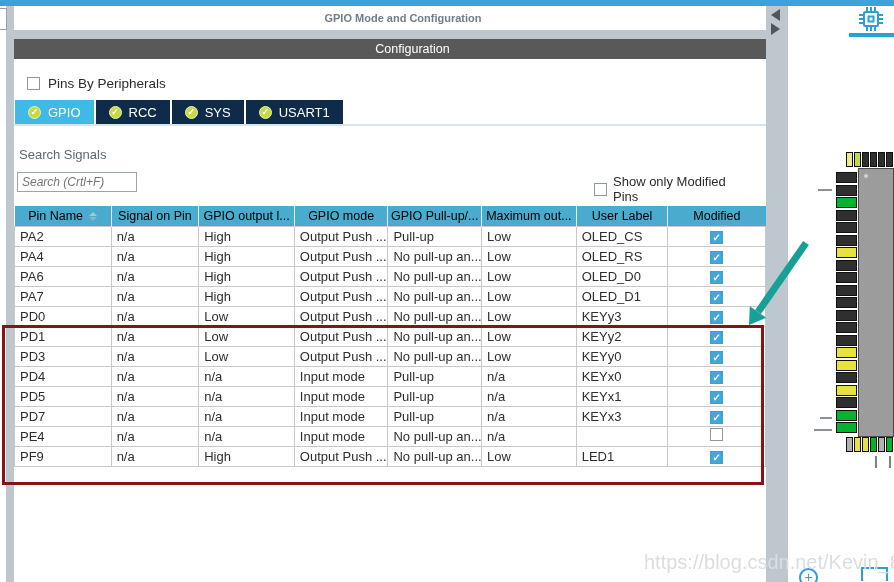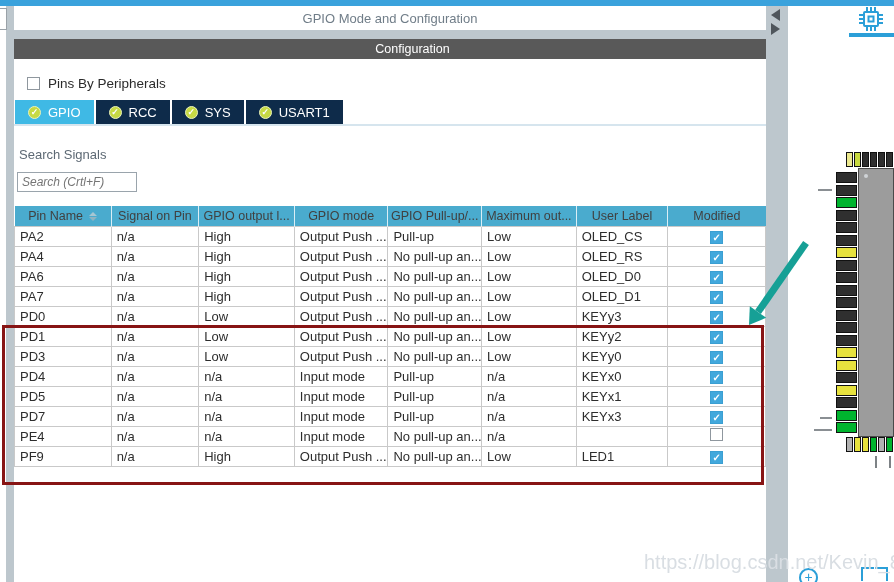--- a/index.html
+++ b/index.html
@@ -9,22 +9,22 @@
 
   
   #topbar { left:0; top:0; width:894px; height:6px; background:#3aa2dc; z-index:5; }
 
   
   #left-corner-box { left:0; top:8px; width:7px; height:22px; background:#fff; border:1px solid #9aa2a8; border-left:none; z-index:6;}
   #left-splitter { left:6px; top:6px; width:8px; height:576px; background:#bdc7cd; }
 
   
   #main { left:14px; top:6px; width:752px; height:576px; background:#fff; }
-  #title-bar { left:0; top:0; width:752px; height:24px; background:#fff; display:flex; align-items:center; justify-content:center;
-               color:#707d88; font-size:13px; }
+  #title-bar { left:13px; top:0; width:752px; height:24px; background:#fff; display:flex; align-items:center; justify-content:center;
+               color:#707d88; font-size:11px;font-weight:bold; }
   #grey-band { left:0; top:24px; width:752px; height:9px; background:#bdc7cd; }
   #config-bar { left:0; top:33px; width:752px; height:20px; background:#595959; color:#fff; font-size:12.5px;
                 display:flex; align-items:center; justify-content:center;padding-left:45px; }
 
   #group-row { left:13px; top:70px; display:flex; align-items:center; gap:8px; font-size:13.5px; color:#2b2b2b; }
 
   .cb { width:13px; height:13px; display:inline-block; border:1px solid #8f979e; background:#fff; flex:0 0 auto; }
   .cb.checked { background:#42a8dc; border-color:#3b9fd2; color:#fff; font-size:10px; line-height:12px; text-align:center; font-weight:bold; }
 
   #tabs { left:1px; top:94px; display:flex; gap:2px; }
@@ -35,21 +35,21 @@
   #tabline { left:0; top:118px; width:752px; height:2px; background:#d6e5ee; }
 
   #search-label { left:5px; top:141px; font-size:13px; color:#5d6974; }
   #search-input { left:3px; top:166px; width:120px; height:20px; border:1px solid #9aa4ac; font-size:12px;
                   font-style:italic; color:#9aa0a8; padding-left:4px; font-family:"Liberation Sans",sans-serif; }
   #show-modified { left:580px; top:168px; width:150px; display:flex; align-items:center; gap:6px; font-size:13px; color:#2b2b2b; justify-content:flex-end;}
 
   
   #table-wrap { left:0; top:200px; width:752px; }
   table { border-collapse:collapse; table-layout:fixed; width:752px; }
-  th { background:#4aabce; color:#404040; font-weight:normal; font-size:12.5px; height:20px;
+  th { background:#4aabce; color:#000000; font-weight:normal; font-size:12.5px; height:20px;
        border-right:1px solid #daeef6; white-space:nowrap; overflow:hidden; text-align:center; }
   th:last-child { border-right:none; }
   td { font-size:13px; color:#2d2d2d; height:20px; border:1px solid #c9c9c9; padding:0 0 0 5px;
        white-space:nowrap; overflow:hidden; background:#fff; }
   td.modified-cell { text-align:center; padding:0; }
   .sort-icon { display:inline-flex; flex-direction:column; gap:1px; margin-left:6px; vertical-align:middle; }
   .sort-icon i { width:0; height:0; border-left:4px solid transparent; border-right:4px solid transparent; display:block; }
   .sort-up { border-bottom:4px solid #a7c6d2; }
   .sort-down { border-top:4px solid #8fb3c1; }
 
@@ -122,20 +122,24 @@
       <div class="tab">
         <span class="tab-check">✓</span>
         <span>USART1</span>
       </div>
     </div>
   <div id="tabline" class="abs"></div>
 
   <div id="search-label" class="abs">Search Signals</div>
   <input id="search-input" class="abs" type="text" placeholder="Search (Crtl+F)" style="">
 
+  <div id="show-modified" class="abs">
+    <span class="cb" id="show-modified-cb"></span>
+    <span>Show only Modified Pins</span>
+  </div>
 
   <div id="table-wrap" class="abs">
     <table>
       <colgroup>
         <col style="width:96px">
           <col style="width:87px">
           <col style="width:95px">
           <col style="width:93px">
         <col style="width:93px">
           <col style="width:94px">

